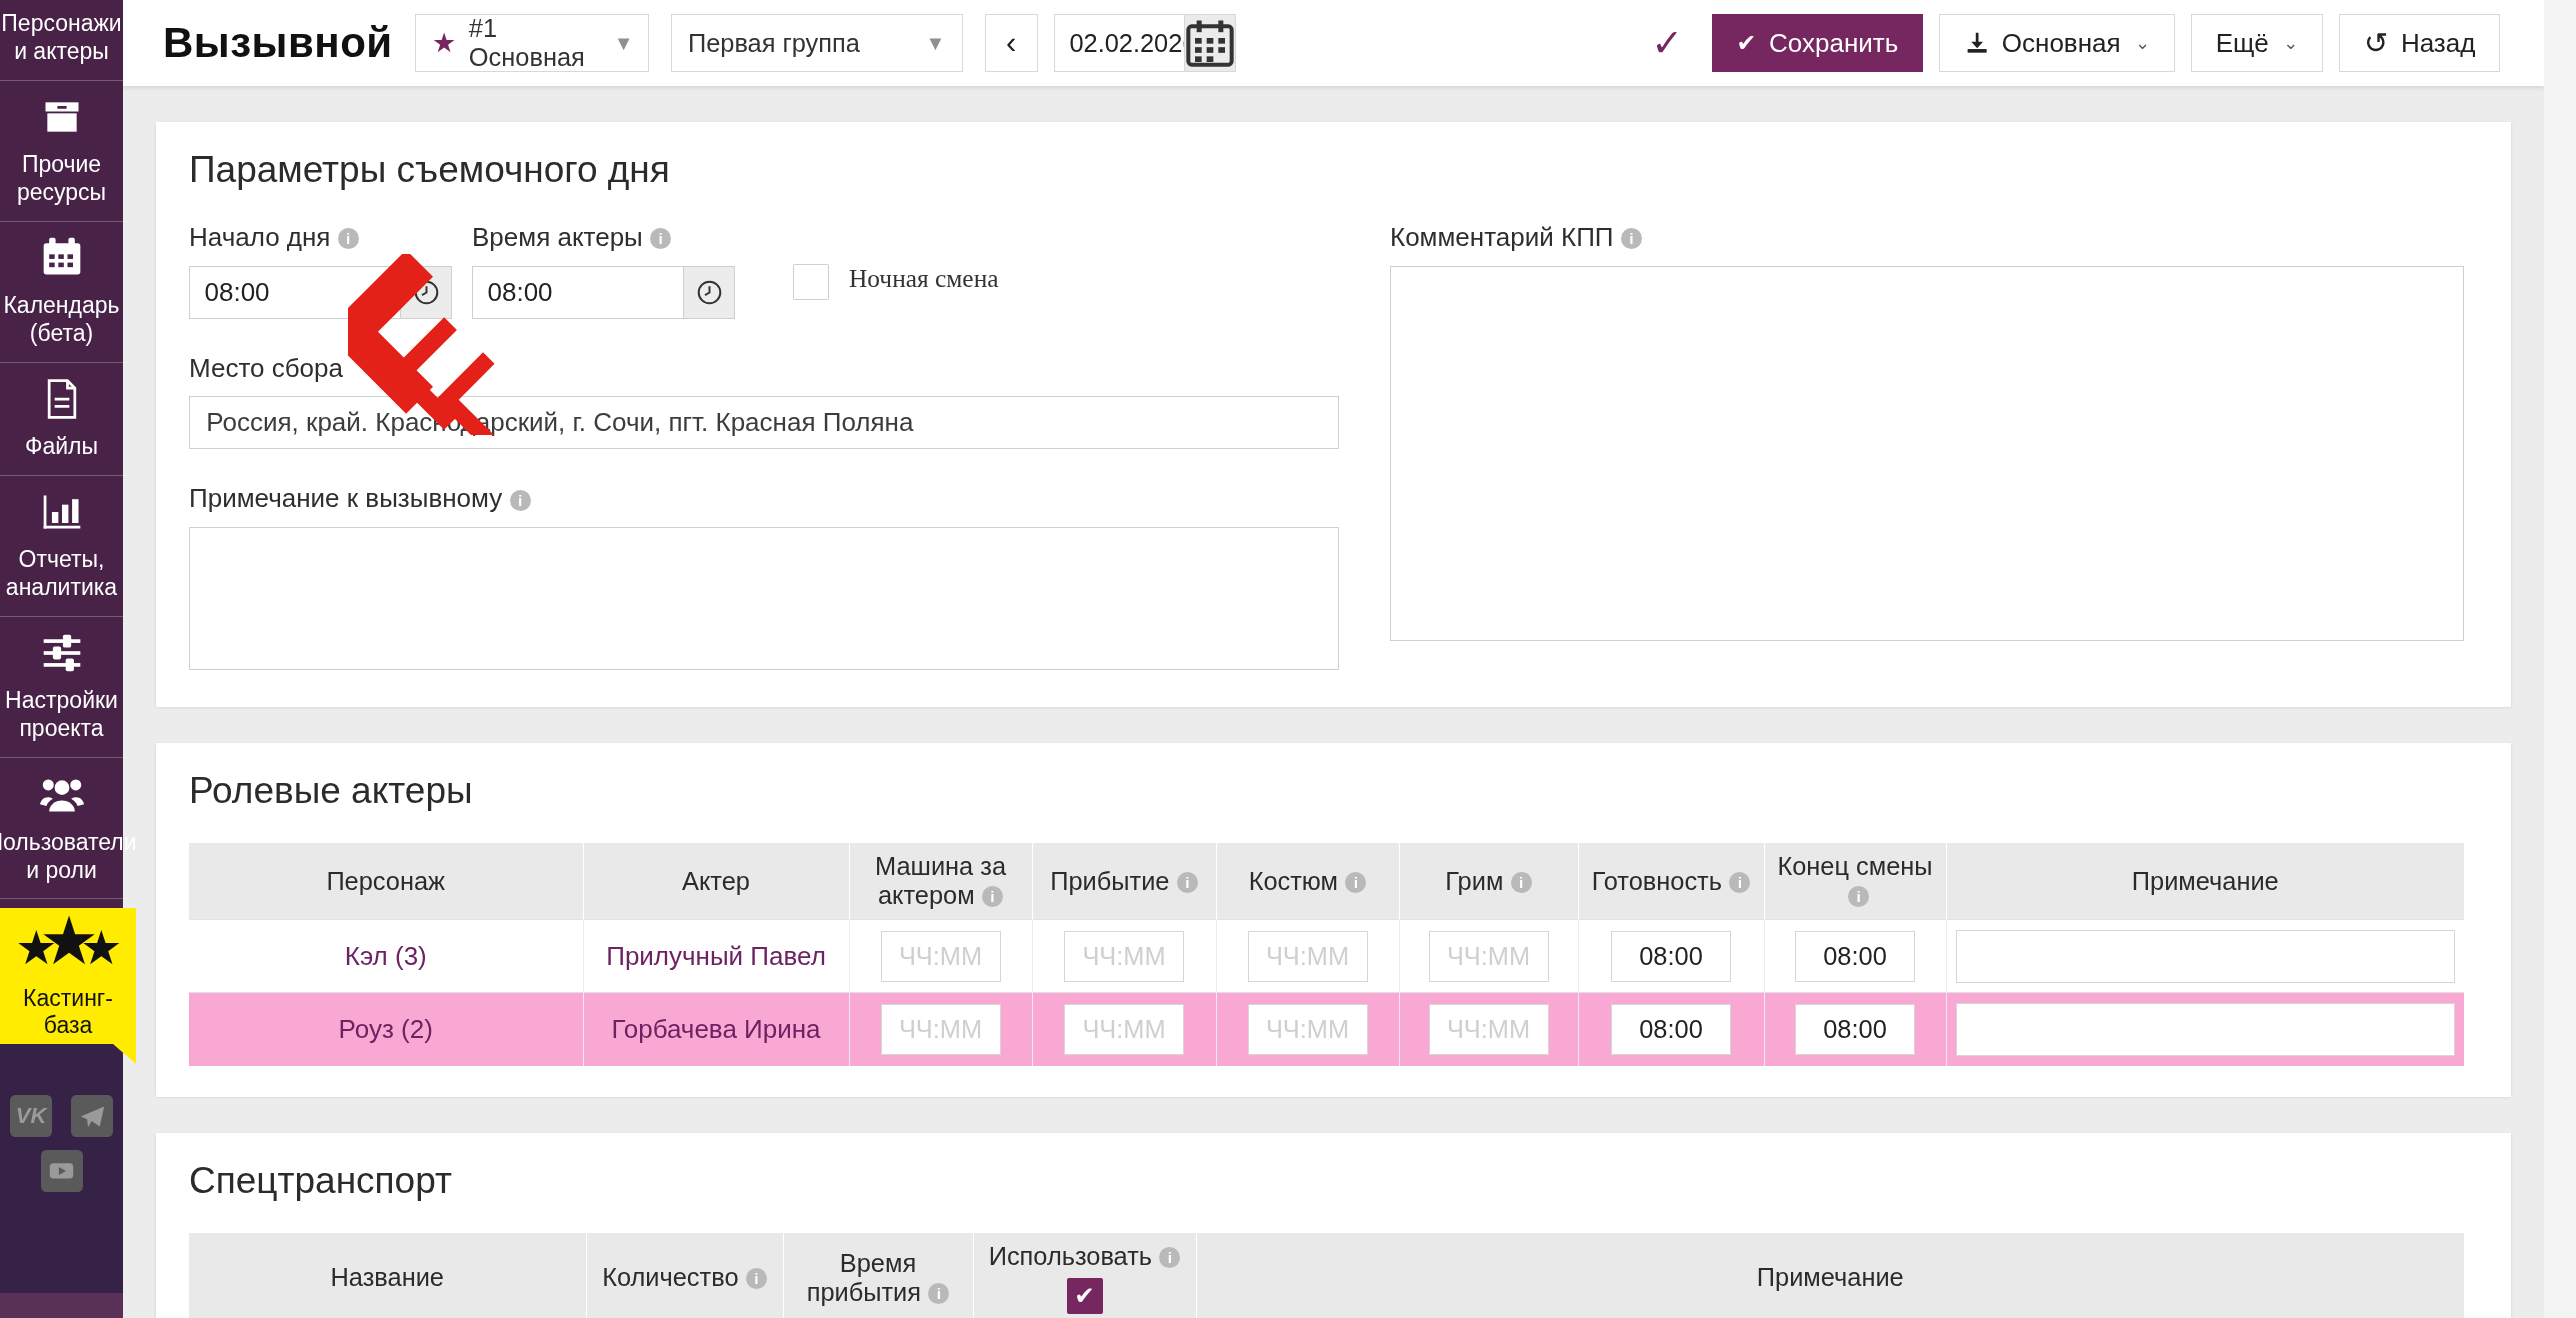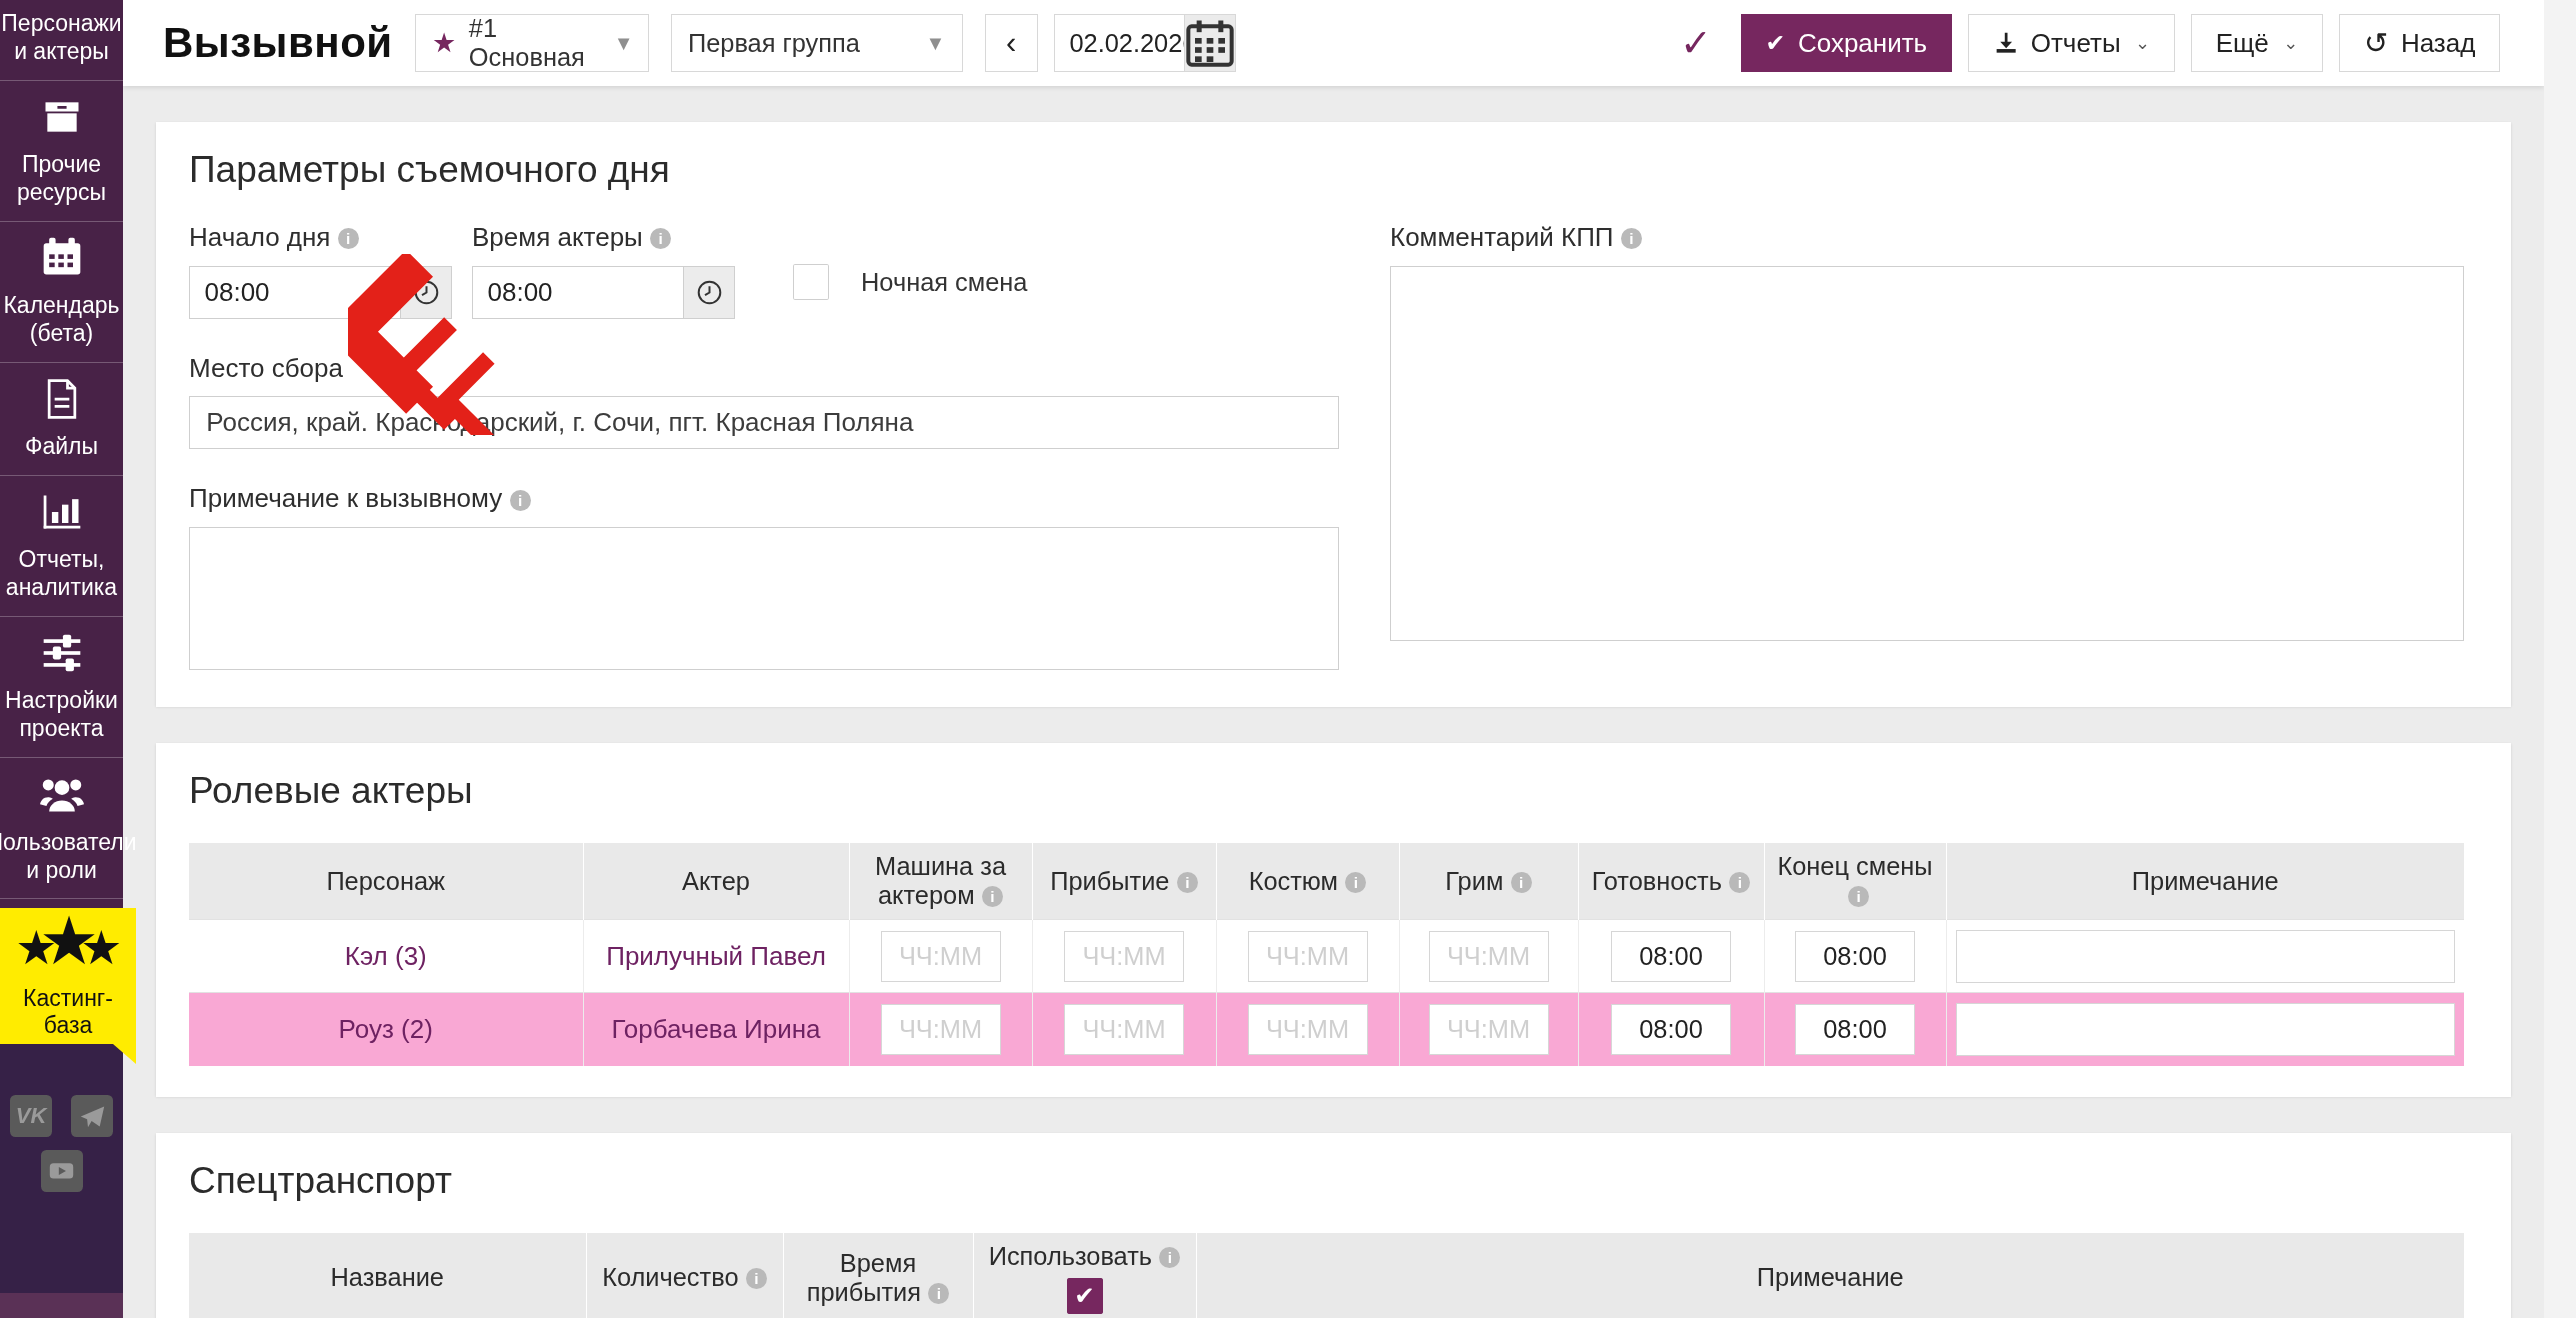--- a/index.html
+++ b/index.html
@@ -122,21 +122,21 @@
   .time-ctrl { display: flex; height: 53px; border: 0.9px solid #cfcfcf; background: #fff; }
   .time-ctrl input {
     border: 0; outline: none; flex: 1; min-width: 0; font-size: 26px;
     padding: 0 14.5px; font-family: inherit; color: #222; background: transparent;
   }
   .time-suffix {
     width: 51px; background: #ececec; border-left: 0.9px solid #cfcfcf;
     display: flex; align-items: center; justify-content: center; cursor: pointer;
   }
   .time-suffix svg { width: 27px; height: 27px; }
-  .chk-row { display: flex; align-items: center; gap: 32px; margin-left: 38px; margin-top: 42px; }
+  .chk-row { display: flex; gap: 20px; margin-left: 38px; margin-top: 42px; font-family: Liberation Serif, serif; }
   .chk {
     width: 36px; height: 36px; border: 0.9px solid #cfcfcf; background: #fff;
     display: inline-block; cursor: pointer; border-radius: 1.8px;
   }
   .chk.checked { background: #76275f; border-color: #76275f; position: relative; }
   .chk.checked::after {
     content: "✔"; color: #fff; font-size: 24.5px; position: absolute;
     left: 50%; top: 50%; transform: translate(-50%, -52%);
   }
   .wide-input {
@@ -343,21 +343,21 @@
     <span class="saved-check">✓</span>
     <button class="btn btn-primary">
       <span class="bi">✔</span>
       <span>Сохранить</span>
     </button>
     <button class="btn">
       <svg viewBox="0 0 28 28" fill="#222">
         <path d="M13 3 h3 v10 h5 l-6.5 7 L8 13 h5 Z"></path>
         <path d="M4 21 h21 v4 H4 Z"></path>
       </svg>
-      <span>Отчеты</span>
+      <span>Основная</span>
       <span class="dd">⌄</span>
     </button>
     <button class="btn">
       <span>Ещё</span>
       <span class="dd">⌄</span>
     </button>
     <button class="btn">
       <span class="undo-glyph">↺</span>
       <span>Назад</span>
     </button>

